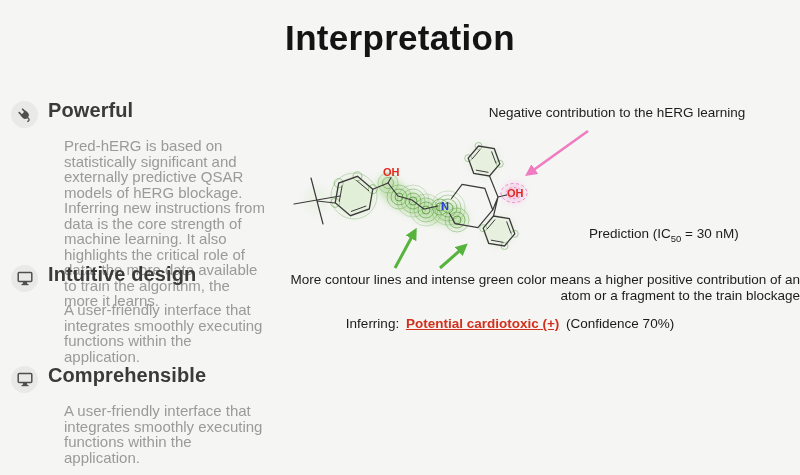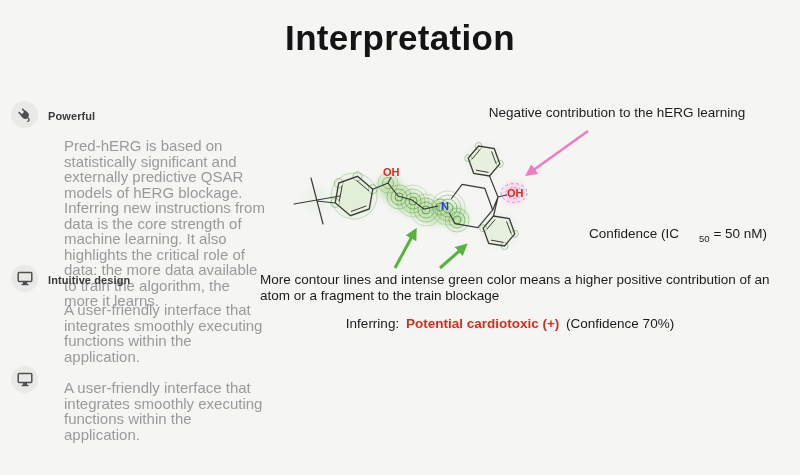--- a/index.html
+++ b/index.html
@@ -14,45 +14,45 @@
     font-size:35px;font-weight:800;color:#141414;letter-spacing:.3px;
   }
   
   .feature{position:absolute;left:11px;width:242px;}
   .feature .icon-circle{
     position:absolute;left:0;top:2px;width:27px;height:27px;border-radius:50%;
     background:#e9e9e8;display:flex;align-items:center;justify-content:center;
   }
   .feature .f-body{margin-left:37px;}
   .feature h3{
-    margin:11px 0 6px 0;font-size:11px;font-weight:700;color:#3a3a3a;letter-spacing:.1px;
+    margin:0 0 6px 0;font-size:20px;font-weight:700;color:#3a3a3a;letter-spacing:.1px;
   }
   .feature p{
     margin:16px;font-size:15px;line-height:15.5px;color:#9a9a9a;width:204px;
   }
   .feature p.center{text-align:left;}
   
   .neg-note{
     position:absolute;left:451px;top:105px;width:332px;text-align:center;
     font-size:13.5px;color:#1c1c1c;
   }
   .compound-label{
     position:absolute;left:589px;top:226px;font-size:13.5px;color:#1c1c1c;
   }
-  .compound-label sub{font-size:9.5px;margin-left:20px;}
+  .compound-label sub{font-size:9.5px;}
   .pos-note{
-    position:absolute;left:260px;top:272px;width:540px;text-align:left;
+    position:absolute;left:260px;top:272px;width:540px;text-align:right;
     font-size:13.5px;line-height:15.5px;color:#1c1c1c;
   }
   .pred-block{
     position:absolute;left:269px;top:316px;width:482px;text-align:center;
     font-size:13.5px;line-height:16.5px;color:#1a1a1a;
   }
   .pred-block .red{
-    color:#d2301c;font-weight:700;margin:0 3px;
+    color:#d2301c;font-weight:700;text-decoration:underline;margin:0 3px;
   }
   .mol-svg{position:absolute;left:270px;top:118px;}
 </style>
 </head>
 <body>
 
 <div class="page-title">Interpretation</div>
 
 <div class="feature" style="top:99px">
   <div class="icon-circle">
@@ -86,20 +86,21 @@
 
 <div class="feature" style="top:364px">
   <div class="icon-circle">
     <svg width="16" height="15" viewBox="0 0 16 15">
       <rect x="1.2" y="1.5" width="13.6" height="9" rx="1" fill="none" stroke="#4f4f4f" stroke-width="1.5"></rect>
       <path d="M5.5 13.5 L6.2 10.5 H9.8 L10.5 13.5 Z" fill="#4f4f4f"></path>
       <line x1="4.5" y1="13.6" x2="11.5" y2="13.6" stroke="#4f4f4f" stroke-width="1.2"></line>
     </svg>
   </div>
   <div class="f-body">
+    <h3>Comprehensible</h3>
     <p class="center">A user-friendly interface that integrates smoothly executing functions within the application.</p>
   </div>
 </div>
 
 <div class="neg-note">Negative contribution to the hERG learning</div>
 
 <svg class="mol-svg" width="350" height="165" viewBox="0 0 350 165">
   <defs>
     <filter id="gl" x="-60%" y="-60%" width="220%" height="220%">
         <feGaussianBlur stdDeviation="3.5"></feGaussianBlur>
@@ -193,21 +194,21 @@
   <text x="113" y="58" font-size="11" font-weight="bold" fill="#e0281e">OH</text>
   <text x="171" y="92" font-size="11" font-weight="bold" fill="#2b3fd0">N</text>
   <text x="237" y="79" font-size="11" font-weight="bold" fill="#e0281e">OH</text>
 
   <line x1="318" y1="13" x2="258" y2="56" stroke="#ef7bc0" stroke-width="2.6" marker-end="url(#ahp)"></line>
   <line x1="125" y1="150" x2="145" y2="113" stroke="#56b33b" stroke-width="3" marker-end="url(#ahg)"></line>
   <line x1="170" y1="150" x2="195" y2="128" stroke="#56b33b" stroke-width="3" marker-end="url(#ahg)"></line>
 </svg>
 
 <div class="compound-label">
-  <span>Confidence (IC</span><sub>50</sub><span> = 50 nM)</span>
+  <span>Prediction (IC</span><sub>50</sub><span> = 30 nM)</span>
 </div>
 
 <div class="pos-note">
   <div>More contour lines and intense green color means a higher positive contribution of an</div>
   <div>atom or a fragment to the train blockage</div>
 </div>
 
 <div class="pred-block">
   <div>
     <span>Inferring:</span>

